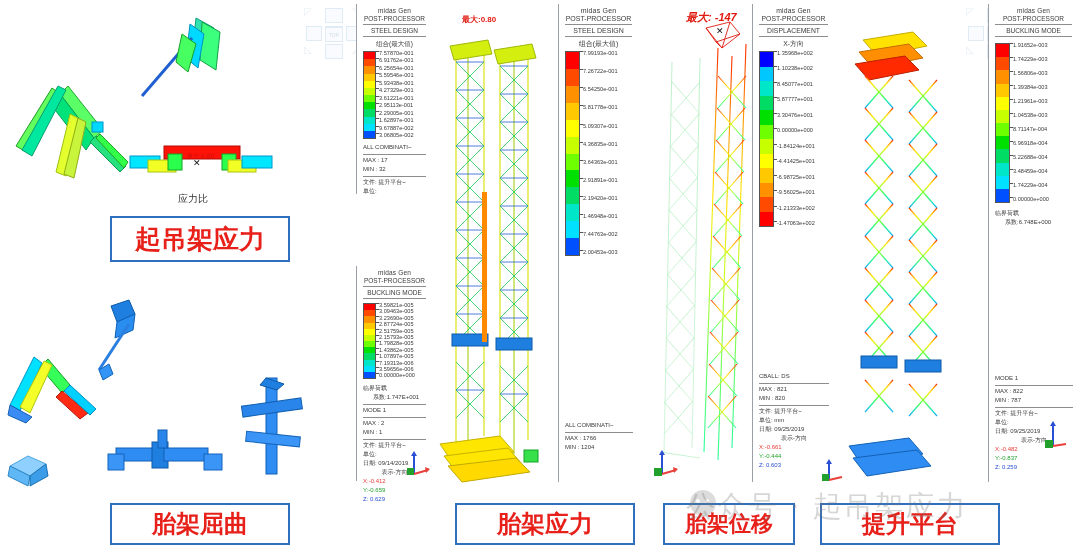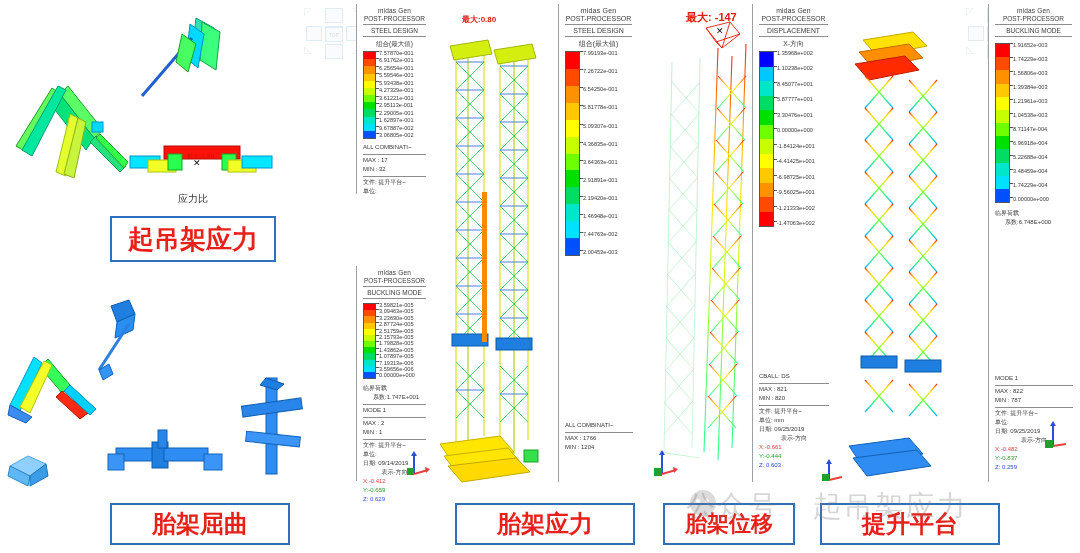--- a/index.html
+++ b/index.html
@@ -369,21 +369,21 @@
     <g stroke="#e01b10" stroke-width="0.9" fill="none">
       <polygon points="58,6 82,0 92,12 68,20"></polygon>
       <line x1="58" y1="6" x2="74" y2="26"></line>
         <line x1="92" y1="12" x2="74" y2="26"></line>
       <line x1="82" y1="0" x2="74" y2="26"></line>
         <line x1="68" y1="20" x2="74" y2="26"></line>
     </g>
     <text x="68" y="12" font-size="9" fill="#111" font-family="DejaVu Sans">✕</text>
   </svg>
 </div>
-<div class="red-note" style="left:686px;top:10px;font-size:11px;">最大: -147</div>
+<div class="red-note" style="left:686px;top:10px;font-size:11px;font-style:italic;">最大: -147</div>
 
 <div class="model" style="left:845px;top:30px;">
   <svg width="120" height="455" viewBox="0 0 120 455">
     <defs>
       <linearGradient id="buckgrad" x1="0" y1="0" x2="0" y2="1">
         <stop offset="0%" stop-color="#ff2200"></stop>
         <stop offset="10%" stop-color="#ff9400"></stop>
         <stop offset="24%" stop-color="#ffe200"></stop>
         <stop offset="42%" stop-color="#b7ff1f"></stop>
         <stop offset="62%" stop-color="#41ff4e"></stop>
@@ -783,21 +783,21 @@
   <svg width="26" height="30" viewBox="0 0 26 30">
     <line x1="11" y1="26" x2="11" y2="4" stroke="#2a4ed6" stroke-width="2"></line>
     <polygon points="11,1 8,6 14,6" fill="#2a4ed6"></polygon>
     <line x1="11" y1="26" x2="24" y2="24" stroke="#e8413c" stroke-width="2"></line>
     <rect x="3" y="20" width="8" height="8" fill="#21a12b"></rect>
   </svg>
 </div>
 
 <div class="small-label" style="left:178px;top:192px;">应力比</div>
 
-<div class="caption" style="left:110px;top:216px;width:166px;height:46px;font-size:26px;">起吊架应力</div>
+<div class="caption" style="left:110px;top:216px;width:180px;height:46px;font-size:26px;">起吊架应力</div>
 
 <div class="caption" style="left:110px;top:503px;width:180px;height:42px;font-size:24px;">胎架屈曲</div>
 
 <div class="caption" style="left:455px;top:503px;width:180px;height:42px;font-size:24px;">胎架应力</div>
 
 <div class="caption" style="left:663px;top:503px;width:132px;height:42px;font-size:22px;">胎架位移</div>
 
 <div class="caption" style="left:820px;top:503px;width:180px;height:42px;font-size:24px;">提升平台</div>
 
 <div class="wm-dot"></div>

